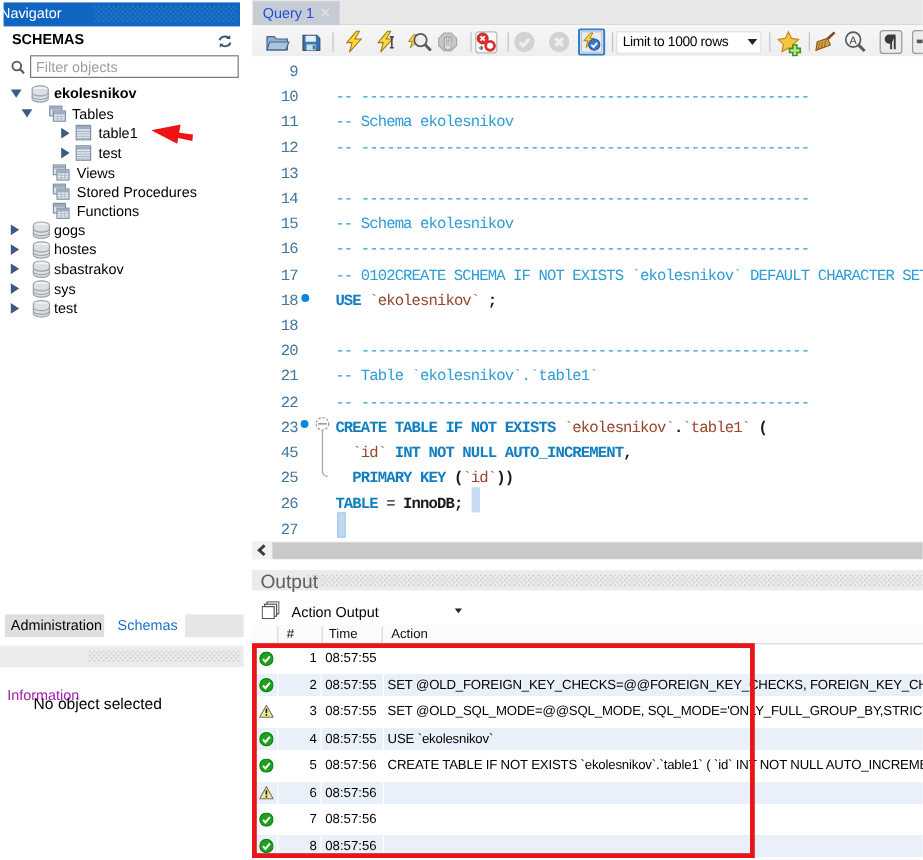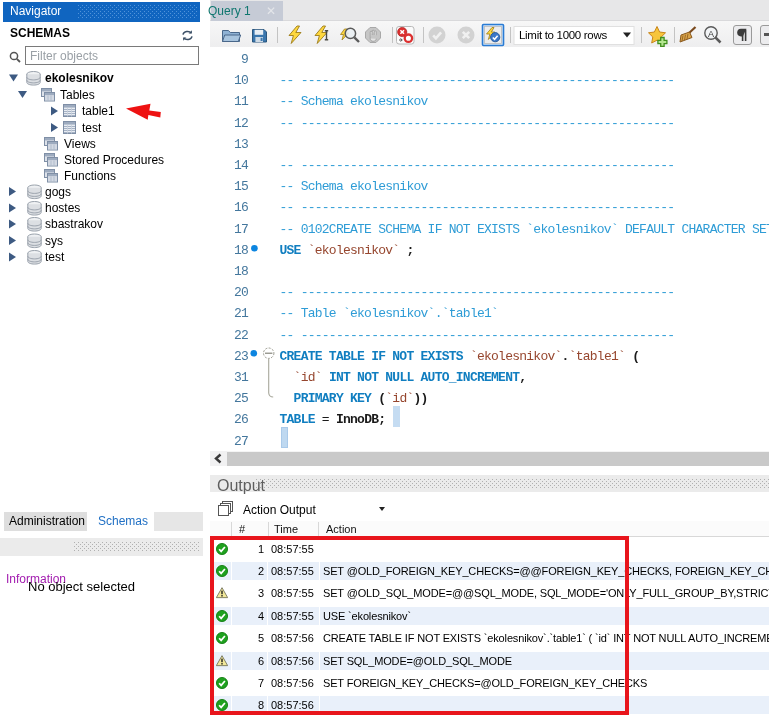--- a/index.html
+++ b/index.html
@@ -31,21 +31,21 @@
         <rect width="1" height="1" fill="#5093da"></rect>
         <rect x="2" y="2" width="1" height="1" fill="#5093da"></rect>
       </pattern>
       <pattern id="dotg2" width="4" height="4" patternUnits="userSpaceOnUse">
         <rect width="1" height="1" fill="#b0b0b0"></rect>
         <rect x="2" y="2" width="1" height="1" fill="#b0b0b0"></rect>
       </pattern>
     </defs>
     <rect width="120" height="14" fill="url(#dotb)"></rect>
   </svg>
-<div class="a" style="left:10px;top:4px;font-size:12px;color:#fff">Navigator</div>
+<div class="a" style="left:0;top:4px;font-size:12px;color:#fff">Navigator</div>
 
 <div class="a" style="left:10px;top:26px;font-size:12px;font-weight:bold;color:#000">SCHEMAS</div>
 <div class="a" style="left:181px;top:27px">
 <svg width="13" height="11" viewBox="0 0 13 11">
       <path d="M2 4.6a4.6 3.9 0 0 1 8.3-1.5" fill="none" stroke="#3b4f66" stroke-width="1.5"></path>
       <path d="M10.9 0.2v3.4h-3.3z" fill="#3b4f66"></path>
       <path d="M11 6.4a4.6 3.9 0 0 1-8.3 1.5" fill="none" stroke="#3b4f66" stroke-width="1.5"></path>
       <path d="M2.1 10.8V7.4h3.3z" fill="#3b4f66"></path>
     </svg>
 </div>
@@ -126,21 +126,21 @@
 
 <div class="a" style="left:0;top:538px;width:203px;height:18px;background:#ebebeb"></div>
 <svg class="a" style="left:74px;top:542px" width="126" height="10">
     <rect width="126" height="10" fill="url(#dotg2)"></rect>
   </svg>
 <div class="a" style="left:6px;top:572px;font-size:12px;color:#a21caf">Information</div>
 <div class="a" style="left:28px;top:579px;font-size:13px;font-weight:normal;color:#000">No object selected</div>
 
 <div class="a" style="left:210px;top:0;width:559px;height:21px;background:#e7e7e8;border-bottom:1px solid #d9d9db"></div>
 <div class="a" style="left:211px;top:1px;width:72px;height:20px;background:#c6cbd6"></div>
-<div class="a" style="left:208px;top:4px;font-size:12px;color:#0f766e">Query 1</div>
+<div class="a" style="left:219px;top:4px;font-size:12px;color:#1d4ed8">Query 1</div>
 <div class="a" style="left:266px;top:4px;font-size:12px;color:#e4e6ea">✕</div>
 
 <div class="a" style="left:210px;top:21px;width:559px;height:26px;background:linear-gradient(#f7f7f7,#eeeeef)"></div>
 <div id="toolbar">
 <svg class="a" style="left:210px;top:22px" width="559" height="26" viewBox="0 0 559 26">
 <defs>
 <g id="bolt">
           <path d="M9 0 L1 9.5 h4.4 L3.2 17.5 L13 6.5 H7.8 L11.5 0 Z" fill="#ffd83e" stroke="#9c7c18" stroke-width="0.9"></path>
         </g>
 <g id="mag">
@@ -260,21 +260,21 @@
 <div class="enum" style="top:154.9px">14</div>
 <div class="enum" style="top:176.1px">15</div>
 <div class="enum" style="top:197.3px">16</div>
 <div class="enum" style="top:218.5px">17</div>
 <div class="enum" style="top:239.7px">18</div>
 <div class="enum" style="top:260.9px">18</div>
 <div class="enum" style="top:282.1px">20</div>
 <div class="enum" style="top:303.3px">21</div>
 <div class="enum" style="top:324.5px">22</div>
 <div class="enum" style="top:345.7px">23</div>
-<div class="enum" style="top:366.9px">31</div>
+<div class="enum" style="top:366.9px">45</div>
 <div class="enum" style="top:388.1px">25</div>
 <div class="enum" style="top:409.3px">26</div>
 <div class="enum" style="top:430.5px">27</div>
 <div class="eline c" style="top:70.1px">-- -----------------------------------------------------</div>
 <div class="eline c" style="top:91.3px">-- Schema ekolesnikov</div>
 <div class="eline c" style="top:112.5px">-- -----------------------------------------------------</div>
 <div class="eline c" style="top:154.9px">-- -----------------------------------------------------</div>
 <div class="eline c" style="top:176.1px">-- Schema ekolesnikov</div>
 <div class="eline c" style="top:197.3px">-- -----------------------------------------------------</div>
 <div class="eline c" style="top:218.5px">-- 0102CREATE SCHEMA IF NOT EXISTS `ekolesnikov` DEFAULT CHARACTER SET utf8 ;</div>
@@ -383,29 +383,27 @@
       <span class="onum">5</span>
       <span class="otime">08:57:56</span>
       <span class="oact">CREATE TABLE IF NOT EXISTS `ekolesnikov`.`table1` (   `id` INT NOT NULL AUTO_INCREMENT,</span>
     </div>
 <div class="orow" style="top:649.5px;background:linear-gradient(#fff 2px, #e9f0fa 2px 20px, #fff 20px)">
       <svg class="oicon" width="12" height="12" viewBox="0 0 14 14">
         <use href="#warn"></use>
       </svg>
       <span class="onum">6</span>
       <span class="otime">08:57:56</span>
-      <span class="oact">SET SQL_MODE=@OLD_SQL_MODE</span>
     </div>
 <div class="orow" style="top:671.9px">
       <svg class="oicon" width="12" height="12" viewBox="0 0 14 14">
         <use href="#ok"></use>
       </svg>
       <span class="onum">7</span>
       <span class="otime">08:57:56</span>
-      <span class="oact">SET FOREIGN_KEY_CHECKS=@OLD_FOREIGN_KEY_CHECKS</span>
     </div>
 <div class="orow" style="top:694.3px;background:linear-gradient(#fff 2px, #e9f0fa 2px 20px, #fff 20px)">
       <svg class="oicon" width="12" height="12" viewBox="0 0 14 14">
         <use href="#ok"></use>
       </svg>
       <span class="onum">8</span>
       <span class="otime">08:57:56</span>
     </div>
 </div>
 

